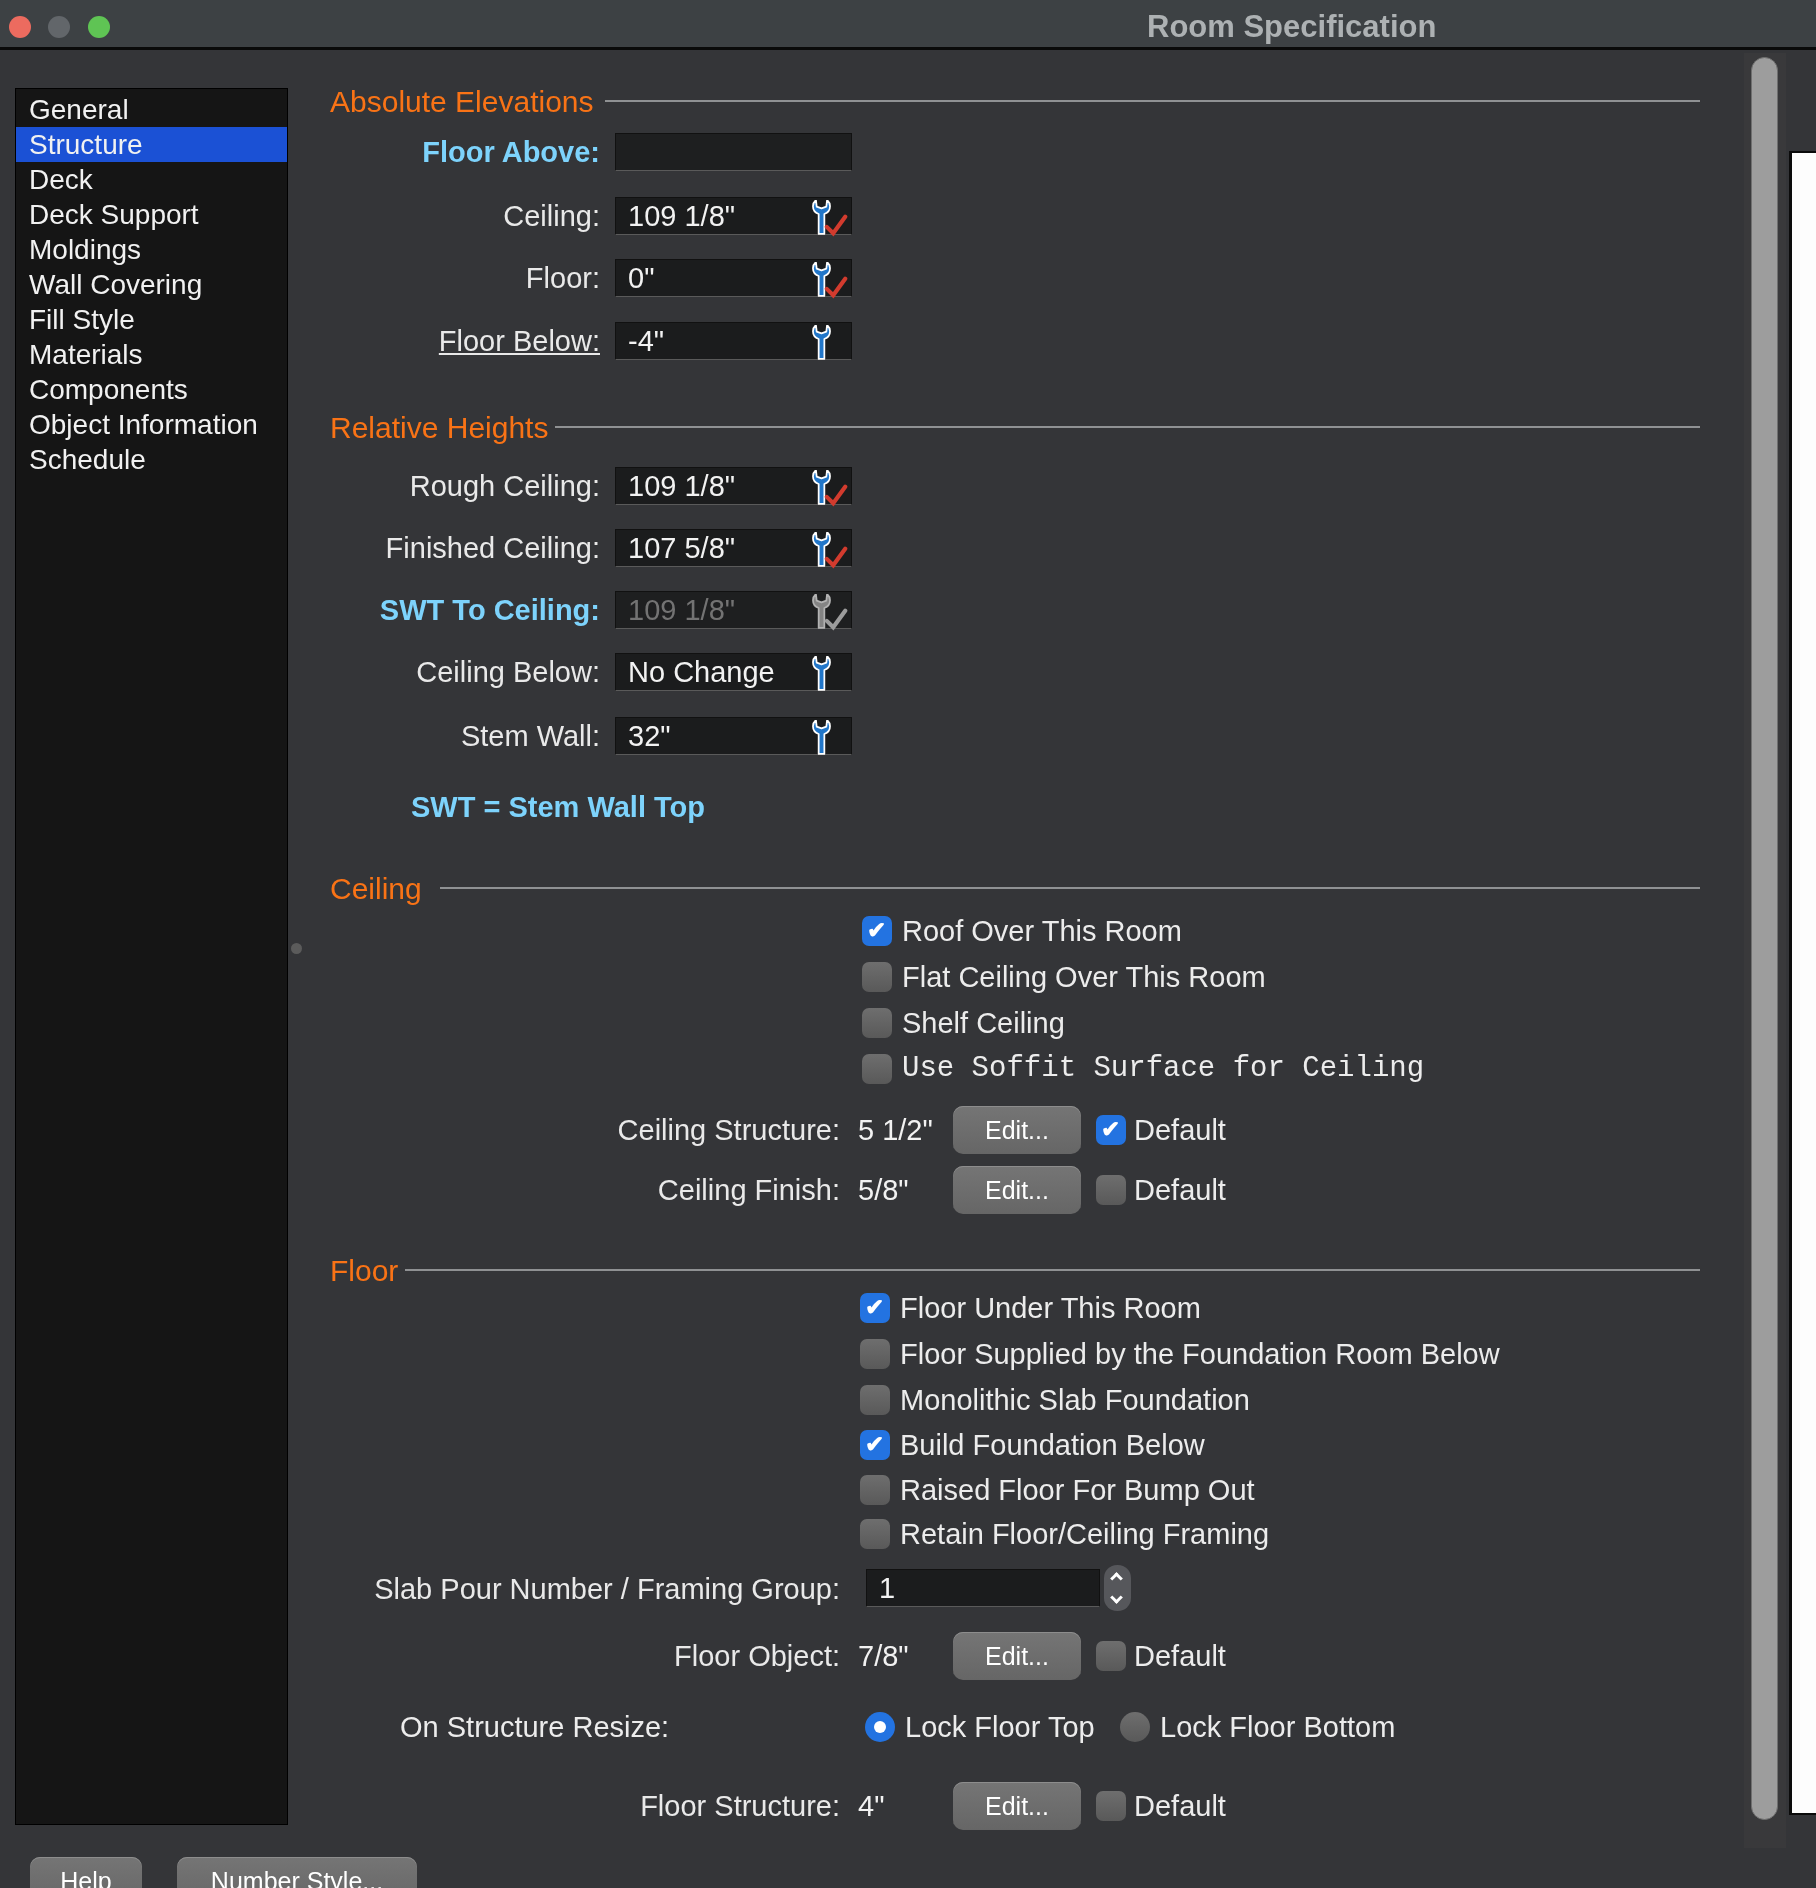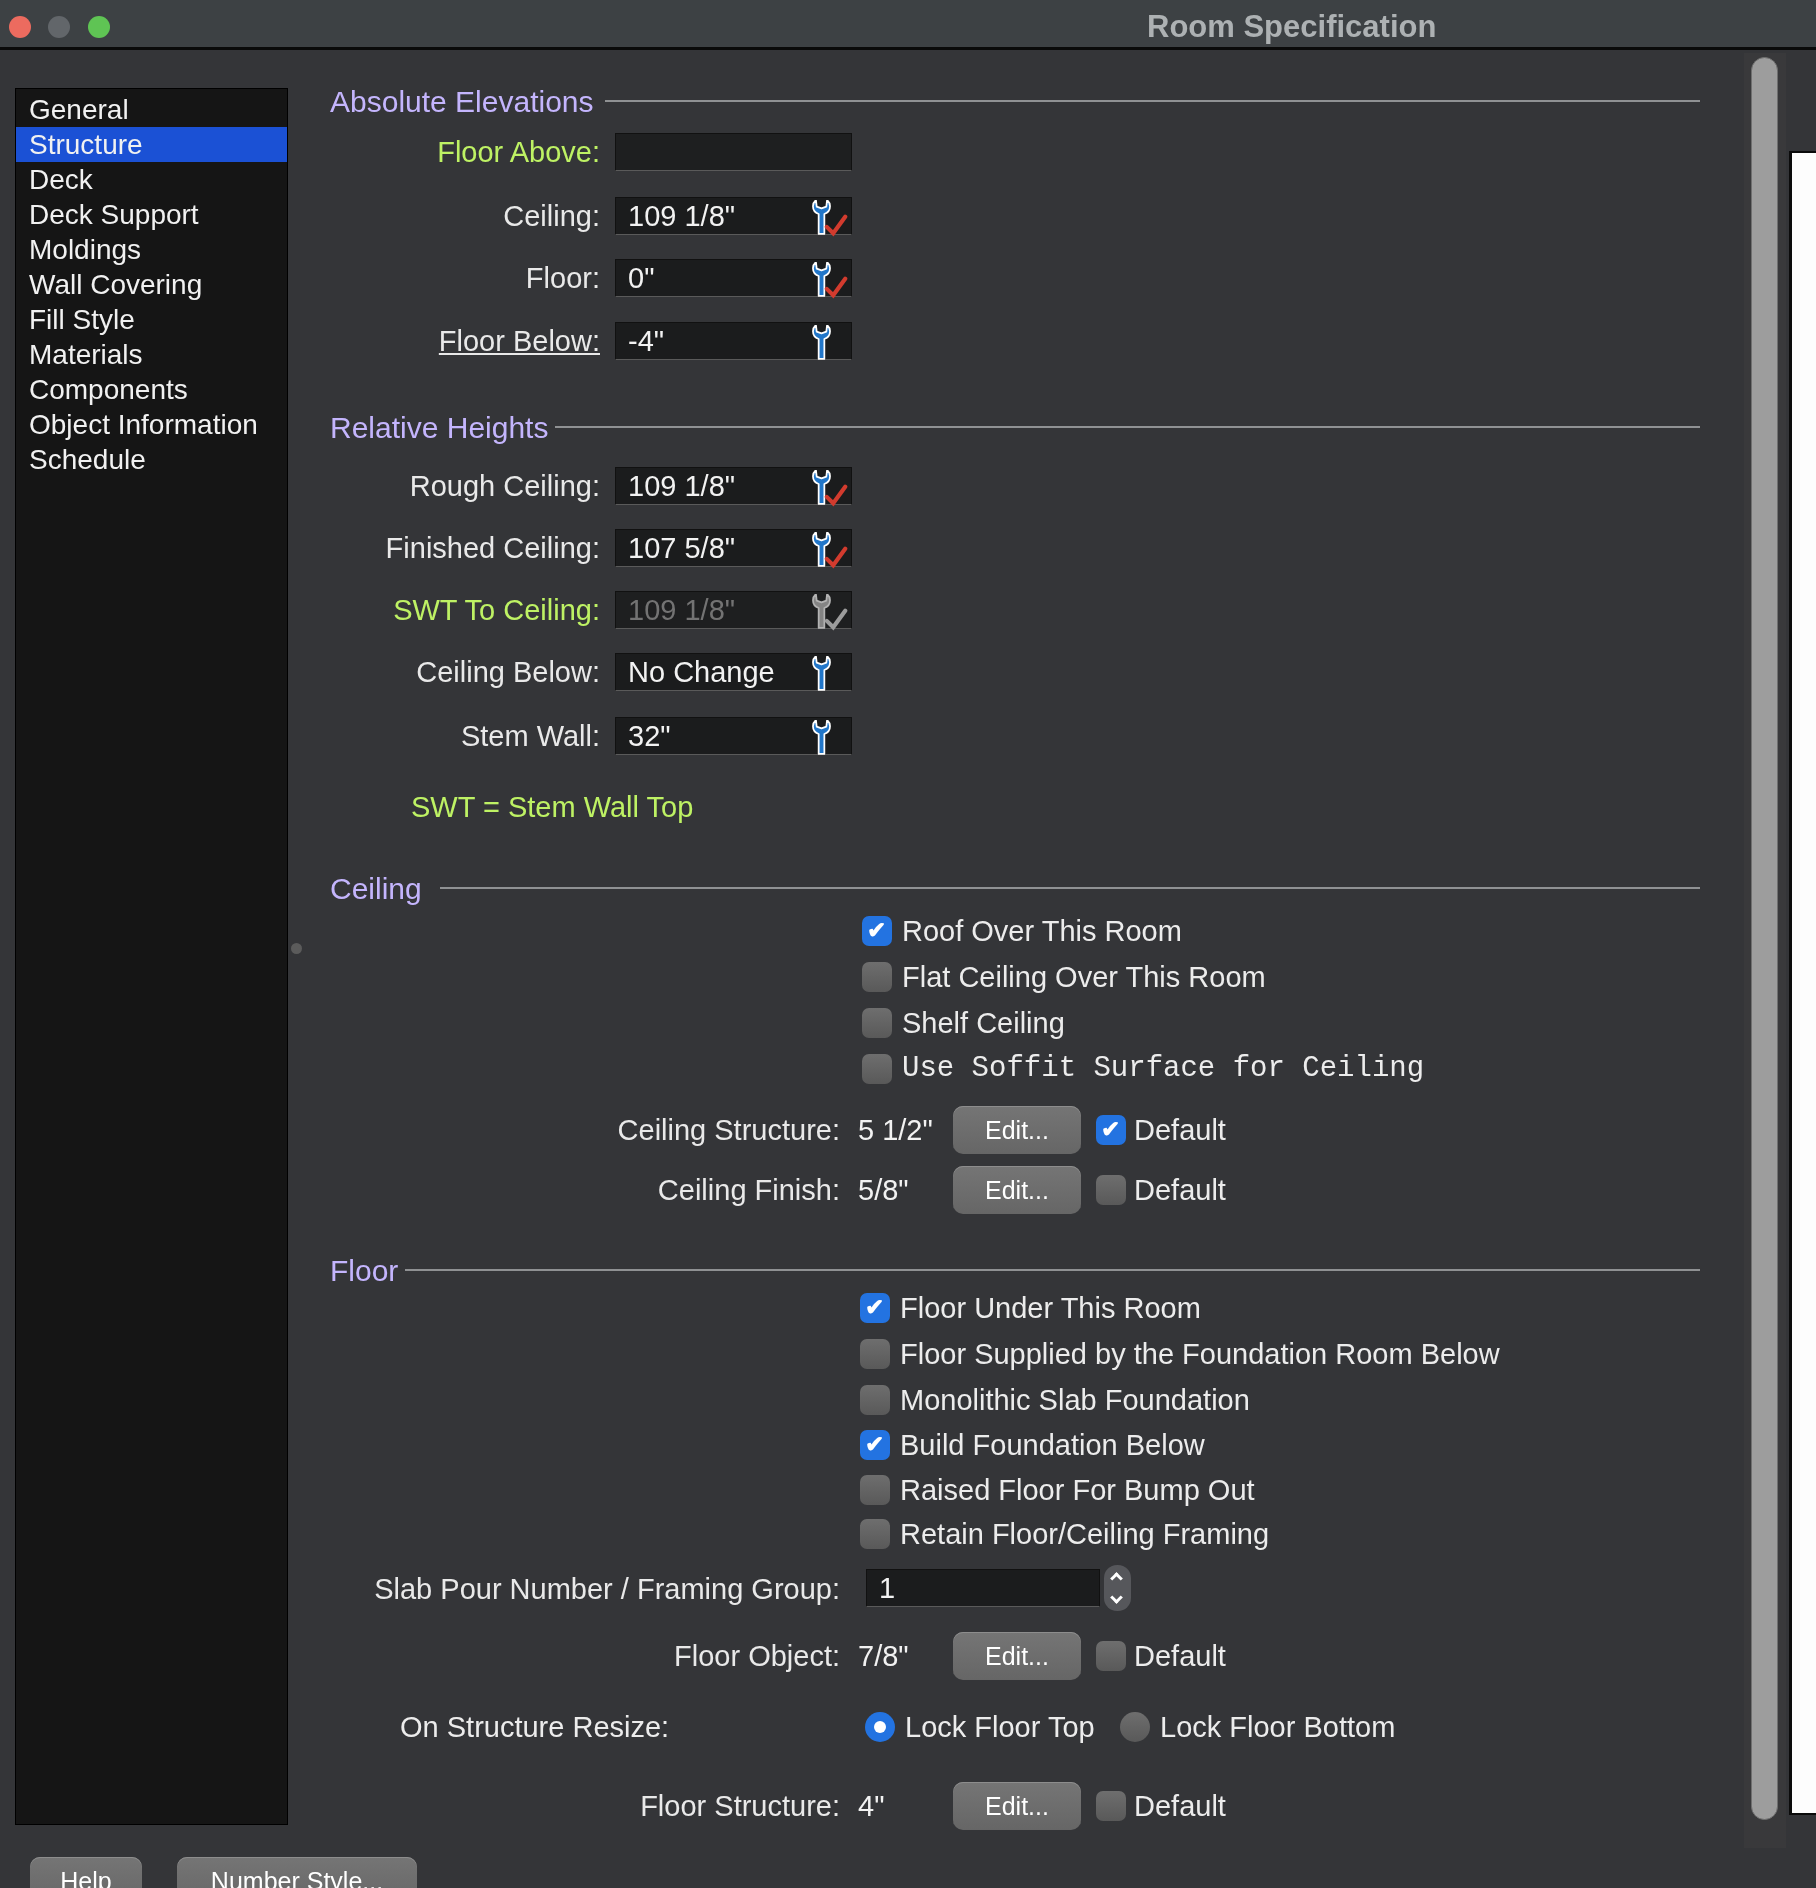--- a/index.html
+++ b/index.html
@@ -12,26 +12,26 @@
   
   .titlebar{position:absolute;left:0;top:0;width:1816px;height:50px;background:#3d4144;border-bottom:3px solid #0a0a0a;box-sizing:border-box;}
   .tl{position:absolute;top:16px;width:22px;height:22px;border-radius:50%;}
   .win-title{position:absolute;left:1147px;top:9px;font-size:31px;font-weight:bold;color:#adb1b3;white-space:nowrap;}
   
   .sidebar{position:absolute;left:15px;top:88px;width:273px;height:1737px;background:#151515;border:1px solid #000;box-sizing:border-box;}
   .si{height:35px;line-height:35px;padding-left:13px;font-size:28px;color:#f1f1f1;white-space:nowrap;}
   .si.sel{background:#1b51d5;}
   .split-dot{position:absolute;left:291px;top:943px;width:11px;height:11px;border-radius:50%;background:#5b5b5b;}
   
-  .sect{position:absolute;font-size:30px;color:#c4b5fd;white-space:nowrap;}
+  .sect{position:absolute;font-size:30px;color:#f97316;white-space:nowrap;}
   .rule{position:absolute;height:2px;background:#8f9193;}
   
   .lbl{position:absolute;font-size:29px;color:#e9e9e9;line-height:38px;white-space:nowrap;}
   .lbl.r{text-align:right;}
-  .lbl.dim,.note{color:#bef264;}
+  .lbl.dim,.note{color:#7dd3fc;font-weight:bold;}
   .note{position:absolute;font-size:29px;line-height:34px;white-space:nowrap;}
   .val{position:absolute;font-size:29px;color:#f2f2f2;line-height:38px;white-space:nowrap;}
   
   .field{position:absolute;width:237px;height:38px;background:#1b1c1d;border:1px solid #111;border-bottom-color:#5a5a5a;box-sizing:border-box;}
   .field .fv{position:absolute;left:12px;top:0;font-size:29px;line-height:36px;color:#f2f2f2;white-space:nowrap;}
   .field.dis{background:#1e1f20;}
   .field.dis .fv{color:#737373;}
   .wrench{position:absolute;right:5px;top:1px;width:40px;height:36px;}
   .wrench svg{position:absolute;}
   .wrench .wr{left:2px;top:1px;}

